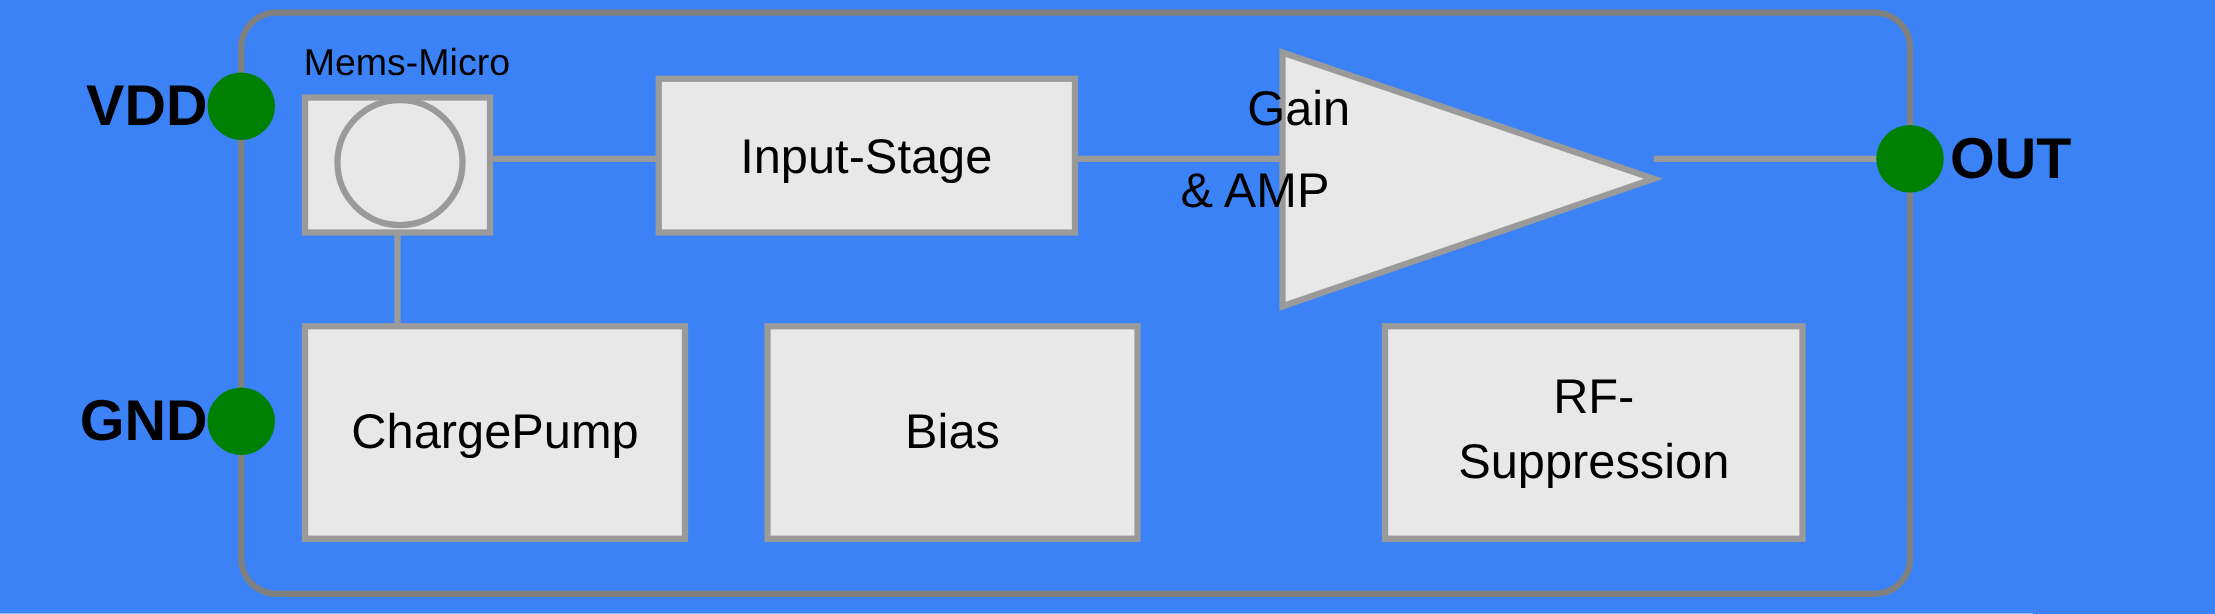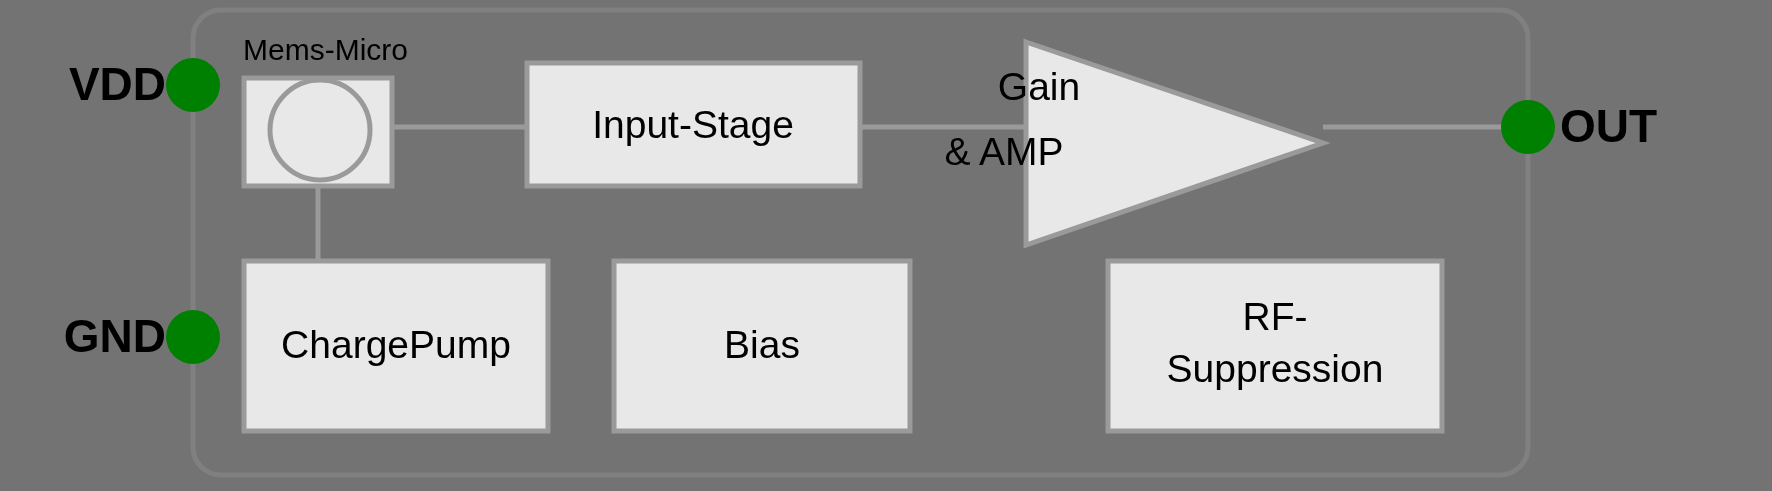--- a/index.html
+++ b/index.html
@@ -7,21 +7,21 @@
     padding: 0;
     background: #ffffff;
   }
   body {
     font-family: "Liberation Sans", sans-serif;
   }
   #canvas {
     position: relative;
     width: 1772px;
     height: 491px;
-    background: #737373;
+    background: #3b82f6;
     overflow: hidden;
   }
   #diagram-svg {
     position: absolute;
     left: 0;
     top: 0;
     width: 1772px;
     height: 491px;
   }
   .blk-fill   { fill: #e8e8e8; }

